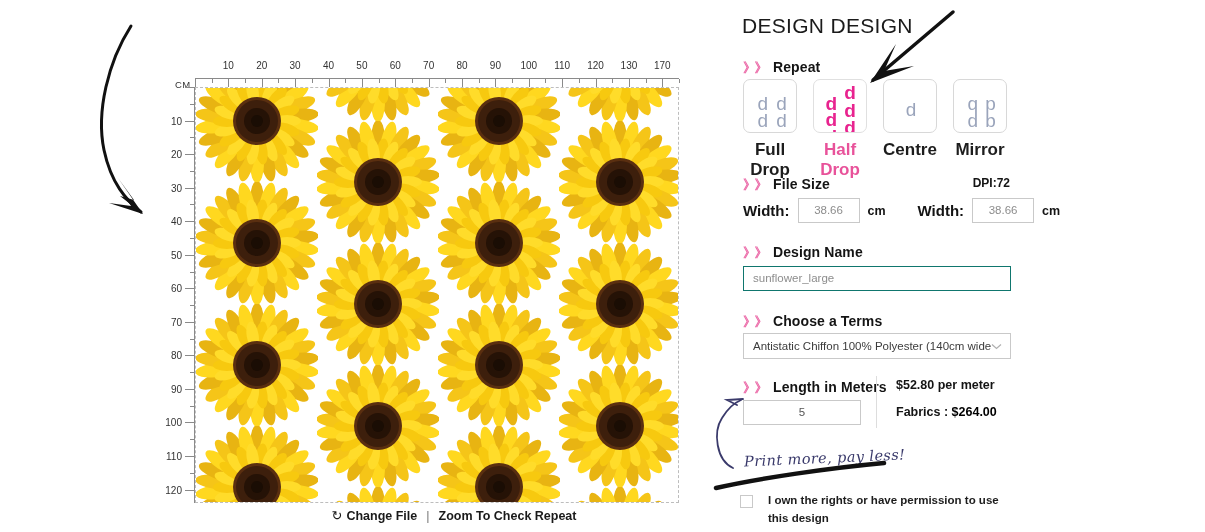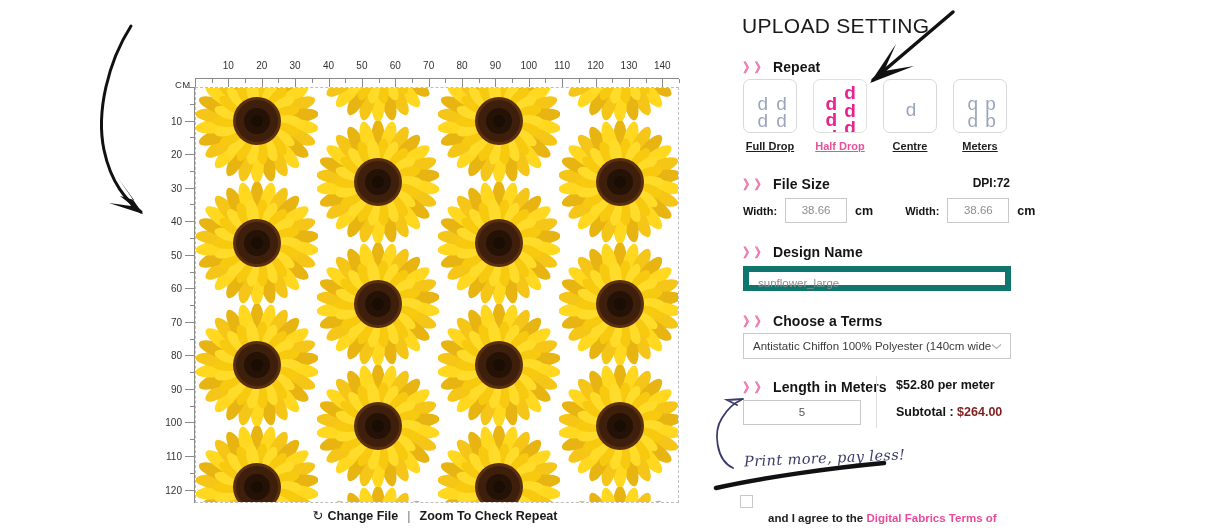--- a/index.html
+++ b/index.html
@@ -87,21 +87,21 @@
   }
   .sf {
     position: absolute;
     width: 122px; height: 122px;
     left: 0;
   }
   .sf svg { display:block; width:100%; height:100%; }
 
   
   #canvas-actions {
-    position: absolute; left: 193px; top: 508px;
+    position: absolute; left: 212px; top: 508px;
     width: 484px;
     text-align: center;
     font-size: 12.5px;
     color: #1a1a1a;
     font-weight: 700;
     white-space: nowrap;
   }
   #canvas-actions .act { cursor: pointer; }
   #canvas-actions .sep { color:#777; font-weight:400; margin: 0 9px; }
   .refresh-glyph {
@@ -141,60 +141,59 @@
     position: absolute;
     font-family: "Liberation Sans", sans-serif;
     font-size: 19px;
     color: #9aa4bb;
     line-height: 1;
   }
   .tile.selected .g { color: #e8238f; font-weight: 700; }
   .tile-caption {
     margin-top: 7px;
     text-align: center;
-    font-size: 11px;
+    font-size: 17px;
     font-weight: 700;
     color: #1d1d1d;
-    text-decoration: underline;
   }
   .tile-caption.selected { color: #e8529a; }
 
   
   #filesize-head { left: 743px; top: 176px; }
   #dpi {
     position: absolute; right: 195px; top: 176px;
     font-size: 12px; font-weight: 700; color: #141414;
   }
   #size-row {
     position: absolute; left: 743px; top: 198px;
     display: flex; align-items: center;
   }
   #size-row .fl {
-    font-size: 11px; font-weight: 700; color: #141414;
+    font-size: 15px; font-weight: 700; color: #141414;
   }
   .txtbox {
     border: 1px solid #c9c9c9;
     background: #fff;
     height: 25px;
     font-size: 11.5px;
     color: #8d8d8d;
     text-align: center;
     line-height: 23px;
     font-family: "Liberation Sans", sans-serif;
   }
   #width-field { width: 62px; margin-left: 8px; }
   #height-field { width: 62px; margin-left: 8px; }
   .unit { font-size: 12.5px; font-weight: 700; color: #141414; margin-left: 8px; }
 
   
   #designname-head { left: 743px; top: 244px; }
   #design-name-input {
     position: absolute; left: 743px; top: 266px;
     width: 268px; height: 25px;
-    border: 6px solid #0f766e; background:#fff;
+    border: 1px solid #0f766e; background:#fff;
     font-size: 11.5px; color: #8d8d8d;
     padding-left: 9px; line-height: 23px;
     text-align: left;
   }
 
   
   #fabric-head { left: 743px; top: 313px; }
   #fabric-select {
     position: absolute; left: 743px; top: 333px;
     width: 268px; height: 26px;
@@ -221,21 +220,21 @@
   }
   #price-per-meter {
     position: absolute; left: 896px; top: 378px;
     font-size: 12.5px; font-weight: 700; color: #141414;
   }
   #subtotal-row {
     position: absolute; left: 896px; top: 405px;
     font-size: 12.5px; font-weight: 700; color: #141414;
     white-space: nowrap;
   }
-  #subtotal-row .amt { color: #7f1d1d; }
+  #subtotal-row .amt { color: #000000; }
 
   
   #terms {
     position: absolute; left: 740px; top: 492px;
     display: flex; gap: 15px; align-items: flex-start;
   }
   #terms-checkbox {
     width: 13px; height: 13px;
     border: 1px solid #c9c9c9; background: #fff;
     margin-top: 3px; flex: none;
@@ -279,21 +278,21 @@
       <span class="num" style="left: 133.517px;">40</span>
       <span class="num" style="left: 166.897px;">50</span>
       <span class="num" style="left: 200.276px;">60</span>
       <span class="num" style="left: 233.655px;">70</span>
       <span class="num" style="left: 267.034px;">80</span>
       <span class="num" style="left: 300.414px;">90</span>
       <span class="num" style="left: 333.793px;">100</span>
       <span class="num" style="left: 367.172px;">110</span>
       <span class="num" style="left: 400.552px;">120</span>
       <span class="num" style="left: 433.931px;">130</span>
-      <span class="num" style="left: 467.31px;">140</span>
+      <span class="num" style="left: 467.31px;">170</span>
     </div>
   <div class="ruler-top-ticks" id="ruler-top-ticks">
       <i class="tk major" style="left: 0px;"></i>
       <i class="tk minor" style="left: 16.6897px;"></i>
       <i class="tk major" style="left: 33.3793px;"></i>
       <i class="tk minor" style="left: 50.069px;"></i>
       <i class="tk major" style="left: 66.7586px;"></i>
       <i class="tk minor" style="left: 83.4483px;"></i>
       <i class="tk major" style="left: 100.138px;"></i>
       <i class="tk minor" style="left: 116.828px;"></i>
@@ -3107,21 +3106,21 @@
     <circle cx="61" cy="61" r="6" fill="#1a0d04"></circle>
   </svg>
         </div>
       </div>
     </div>
 
   <div id="canvas-actions">
     <span class="act"><span class="refresh-glyph">↻</span><span>Change File</span></span><span class="sep">|</span><span class="act">Zoom To Check Repeat</span>
   </div>
 
-  <div class="panel-title" id="design-title">UPLOAD SETTING</div>
+  <div class="panel-title" id="design-title">DESIGN DESIGN</div>
 
   <div class="section-head" id="repeat-head" style="left:743px; top:59px;">
     <span class="chev">》》</span>
     <span class="lbl">Repeat</span>
   </div>
   <div id="repeat-tiles">
       <div class="tile-wrap">
         <div class="tile">
           <span class="g" style="left: 26%; top: 26%;">d</span>
           <span class="g" style="left: 62%; top: 26%;">d</span>
@@ -3147,21 +3146,21 @@
         </div>
         <div class="tile-caption">Centre</div>
       </div>
       <div class="tile-wrap">
         <div class="tile">
           <span class="g" style="left: 26%; top: 26%;">q</span>
           <span class="g" style="left: 60%; top: 26%;">p</span>
           <span class="g" style="left: 26%; top: 60%;">d</span>
           <span class="g" style="left: 60%; top: 60%;">b</span>
         </div>
-        <div class="tile-caption">Meters</div>
+        <div class="tile-caption">Mirror</div>
       </div>
     </div>
 
   <div class="section-head" id="filesize-head">
     <span class="chev">》》</span>
     <span class="lbl">File Size</span>
   </div>
   <div id="dpi">DPI:72</div>
 
   <div id="size-row">
@@ -3191,29 +3190,29 @@
   </div>
 
   <div class="section-head" id="length-head">
     <span class="chev">》》</span>
     <span class="lbl">Length in Meters</span>
   </div>
   <div class="txtbox" id="length-input">5</div>
   <div id="vdiv"></div>
   <div id="price-per-meter">$52.80 per meter</div>
   <div id="subtotal-row">
-    <span>Subtotal : </span><span class="amt">$264.00</span>
+    <span>Fabrics : </span><span class="amt">$264.00</span>
   </div>
 
   <div id="handnote">Print more, pay less!</div>
 
   <div id="terms">
     <div id="terms-checkbox"></div>
     <div id="terms-text">
-      <br>
+      <span>I own the rights or have permission to use this design</span><br>
       <span>and I agree to the </span><span class="lnk">Digital Fabrics Terms of Service</span>
     </div>
   </div>
 
   <svg id="annotations" viewBox="0 0 1205 532">
 
     <g>
       <path d="M131,26 C108,62 96,112 104,150 C111,183 126,200 141,212" fill="none" stroke="#111" stroke-width="3" stroke-linecap="round"></path>
       <path d="M143,214 L118,178 L134,200 L120,196 Z" fill="#111"></path>
       <path d="M143,214 L109,203 L131,206 L124,195 Z" fill="#111"></path>

